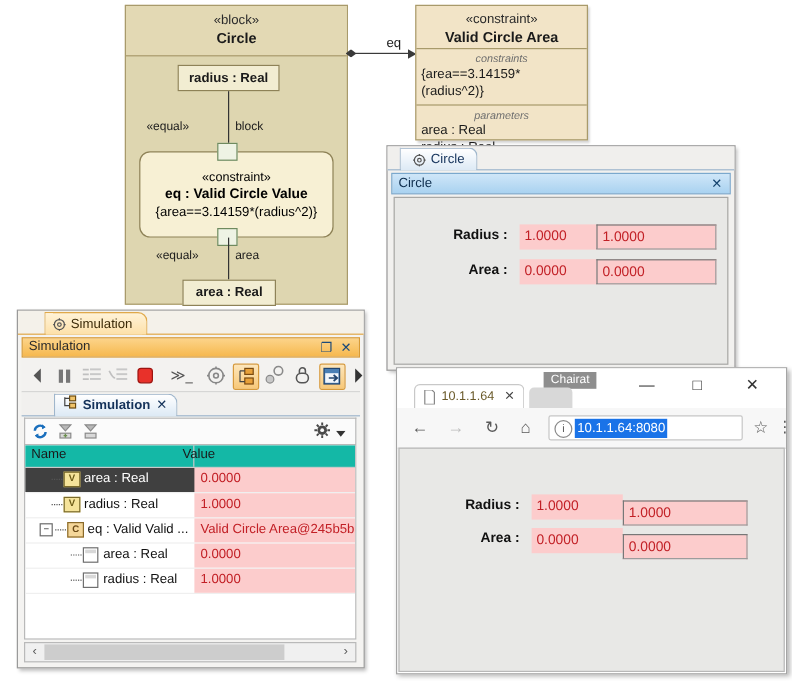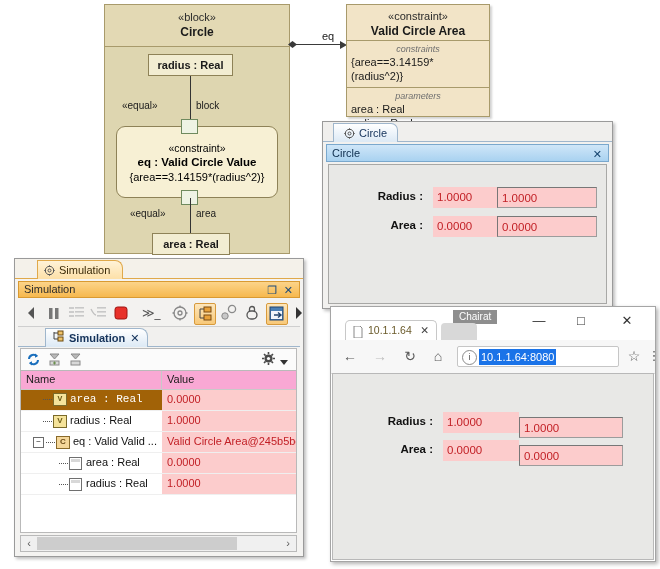--- a/index.html
+++ b/index.html
@@ -127,29 +127,29 @@
     background:linear-gradient(#ffffff,#dce9f5);border:1px solid #9fb6cc;border-bottom:none;
     border-radius:0 8px 0 0;padding:0 8px 0 6px;font-size:11px;font-weight:bold;color:#14325a;
     line-height:18px;display:flex;align-items:center;gap:5px;box-sizing:border-box;}
   #var-tab .tclose{font-weight:bold;color:#14325a;font-size:11px;}
 
   #var-toolbar{position:absolute;left:5px;top:89px;right:6px;height:22px;
     background:#fbfbfb;border:1px solid #b9b9b9;border-bottom:none;box-sizing:border-box;}
 
   #var-table{position:absolute;left:5px;top:111px;right:6px;bottom:23px;
     background:#fff;border:1px solid #b9b9b9;box-sizing:border-box;overflow:hidden;}
-  #var-head{height:18px;background:#f9a8d4;border-bottom:1px solid #c9c9c9;position:relative;}
+  #var-head{height:18px;background:#14b8a6;border-bottom:1px solid #c9c9c9;position:relative;}
   #var-head .hc{position:absolute;top:0;line-height:17px;font-size:11px;color:#1a1a1a;padding-left:5px;}
   #var-head .hsep{position:absolute;left:140px;top:0;bottom:0;width:1px;background:#c9c9c9;}
   .vrow{position:relative;height:20px;border-bottom:1px solid #efefef;}
   .vrow .cname{position:absolute;left:0;top:0;width:140px;height:20px;line-height:19px;
      font-size:11px;color:#111;overflow:hidden;white-space:nowrap;}
   .vrow .cval{position:absolute;left:141px;right:0;top:0;height:20px;line-height:19px;
      font-size:11px;padding-left:5px;overflow:hidden;white-space:nowrap;box-sizing:border-box;}
-  .vrow.sel .cname{background:#a16207;color:#fff;font-family:Liberation Mono, monospace;}
+  .vrow.sel .cname{background:#404040;color:#fff;}
   .cval.pink{background:#fccccc;color:#c22026;}
   .cval.plain{color:#111;}
   .twisty{display:inline-block;width:9px;height:9px;border:1px solid #6b6b6b;background:#fff;
      font-size:8px;line-height:7px;text-align:center;color:#222;vertical-align:middle;margin-right:2px;}
   .tdots{display:inline-block;width:9px;border-bottom:1px dotted #555;vertical-align:middle;margin-right:1px;}
   .ico-sq{display:inline-block;width:12px;height:11px;border:1px solid #7a6a2a;background:#f5e39a;
      font-size:8px;font-weight:bold;line-height:10px;text-align:center;color:#6b5a16;vertical-align:middle;margin-right:3px;}
   .ico-sq.c{background:#f5d79a;border-color:#8a6a2a;color:#6b4a16;}
   .ico-blk{display:inline-block;width:13px;height:11px;border:1px solid #6f6f6f;background:#e6e6e6;
      vertical-align:middle;margin-right:3px;position:relative;}
@@ -420,21 +420,21 @@
       <svg width="9" height="6">
           <path d="M0 0h8L4 5z" fill="#333"></path>
         </svg>
     </span>
   </div>
 
   <div id="var-table">
     <div id="var-head">
       <span class="hc" style="left:0;">Name</span>
       <span class="hsep"></span>
-      <span class="hc" style="left:141px;">Value</span>
+      <span class="hc" style="left:126px;">Value</span>
     </div>
 
 
     <div class="vrow sel">
       <div class="cname" style="padding-left:22px;">
         <span class="tdots"></span><span class="ico-sq">V</span><span>area : Real</span>
       </div>
       <div class="cval pink">0.0000</div>
     </div>
 

